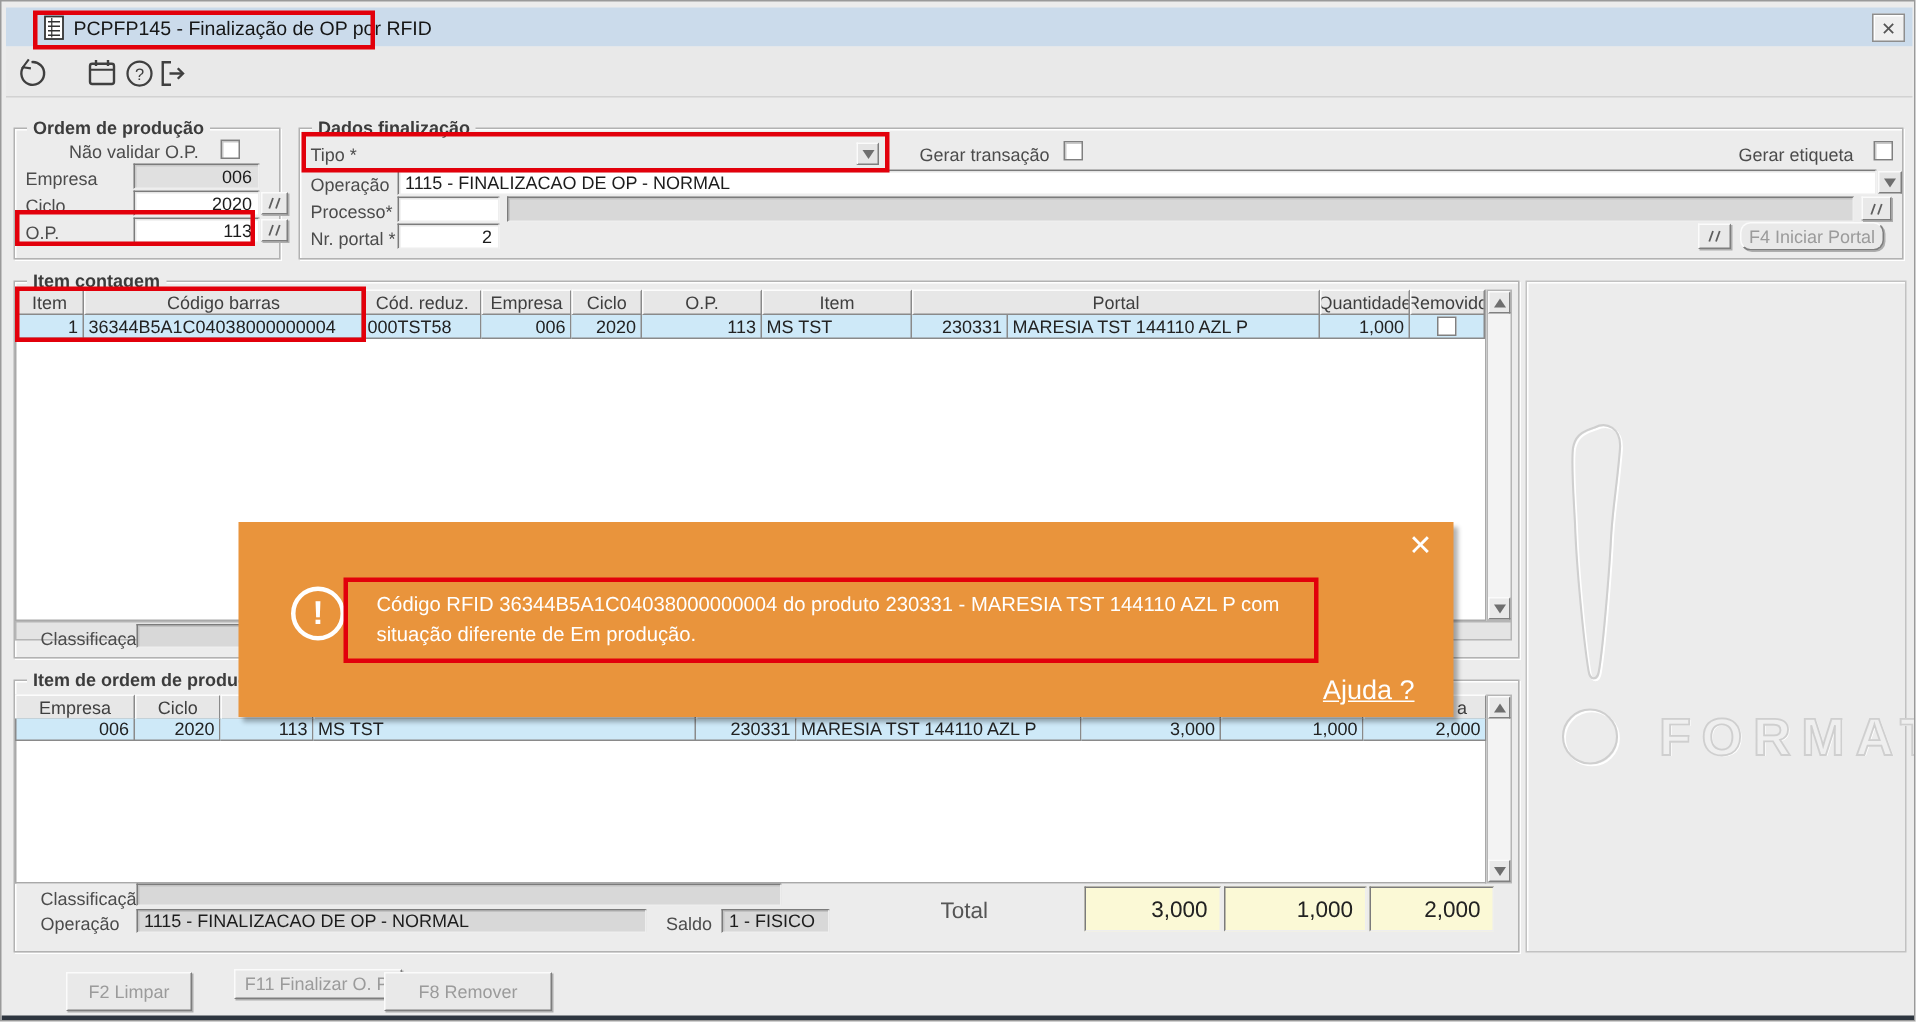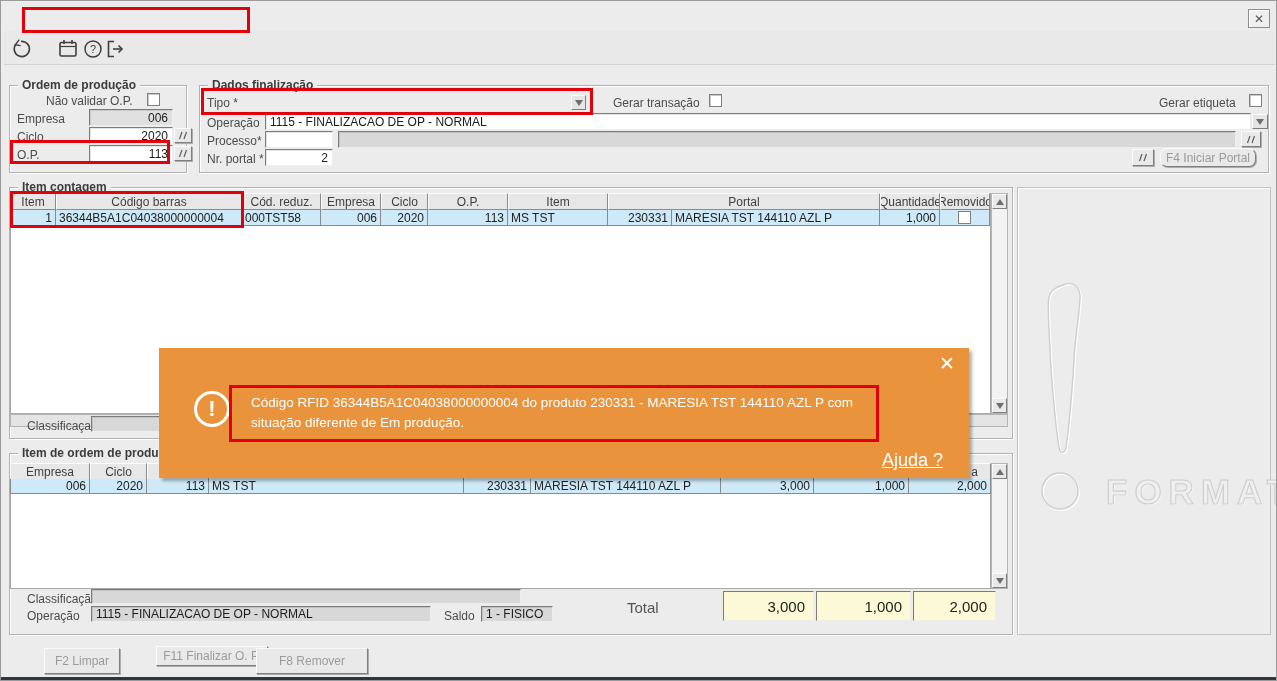--- a/index.html
+++ b/index.html
@@ -71,20 +71,33 @@
   .winclose{position:absolute;left:1247px;top:8px;width:22px;height:19px;background:#efefef;
     border:1px solid #8e8e8e;box-shadow:inset 1px 1px 0 #fff;display:flex;align-items:center;
     justify-content:center;font-size:12px;color:#555;cursor:pointer;}
   .bottombar{position:absolute;left:0;top:676px;width:1277px;height:5px;background:#2e3640;}
 </style>
 </head>
 <body>
 
 <div id="screen">
 
+  <div class="titlebar">
+    <span class="abs" style="left:25px;top:5px;">
+      <svg width="15" height="17" viewBox="0 0 15 17">
+        <rect x="1" y="1" width="12" height="15" fill="#ffffff" stroke="#333" stroke-width="1.2"></rect>
+        <line x1="3" y1="4.5" x2="11" y2="4.5" stroke="#333" stroke-width="1"></line>
+        <line x1="3" y1="7.5" x2="11" y2="7.5" stroke="#333" stroke-width="1"></line>
+        <line x1="3" y1="10.5" x2="11" y2="10.5" stroke="#333" stroke-width="1"></line>
+        <line x1="3" y1="13.5" x2="11" y2="13.5" stroke="#333" stroke-width="1"></line>
+        <line x1="5.5" y1="2" x2="5.5" y2="15" stroke="#333" stroke-width="0.8"></line>
+      </svg>
+    </span>
+    <span class="title-text" style="margin-left:45px;">PCPFP145 - Finalização de OP por RFID</span>
+  </div>
   <div class="winclose">
     <span>✕</span>
   </div>
 
   <div class="toolbar">
     <div class="ticon" style="left:5px;">
       <svg width="22" height="22" viewBox="0 0 22 22" fill="none" stroke="#3f3f3f" stroke-width="1.6">
         <path d="M5.6 6.6 A 7.6 7.6 0 1 0 11 3.4"></path>
         <path d="M9.2 1.6 L5.3 6.8 L10.6 7.6" stroke-width="1.4"></path>
       </svg>
@@ -262,21 +275,21 @@
       <g fill="none">
         <path d="M31 7 C39 3 49 7 48 21 C46 46 43 61 42 81 C41 101 37 151 34 169 C33 176 28 176 27 169 C24 151 19 101 18 71 C17 51 15 26 17 19 C19 11 25 9 31 7 Z" stroke="#ffffff" stroke-width="1.4" transform="translate(1.2,1.2)"></path>
         <path d="M31 7 C39 3 49 7 48 21 C46 46 43 61 42 81 C41 101 37 151 34 169 C33 176 28 176 27 169 C24 151 19 101 18 71 C17 51 15 26 17 19 C19 11 25 9 31 7 Z" stroke="#cfcfcf" stroke-width="1.4"></path>
         <circle cx="28" cy="213" r="18" stroke="#ffffff" stroke-width="1.4" transform="translate(1.2,1.2)"></circle>
         <circle cx="28" cy="213" r="18" stroke="#cfcfcf" stroke-width="1.4"></circle>
       </g>
     </svg>
     <span class="watermark-text" style="left:88px;top:284px;">FORMAT</span>
   </div>
 
-  <div class="abs btn3d" style="left:43px;top:647px;width:76px;height:26px;">F2 Limpar</div>
+  <div class="abs btn3d" style="left:43px;top:647px;width:84px;height:26px;">F2 Limpar</div>
   <div class="abs btn3d" style="left:135px;top:645px;width:112px;height:20px;margin-left:20px;">F11 Finalizar O. P.</div>
   <div class="abs btn3d" style="left:255px;top:647px;width:112px;height:26px;">F8 Remover</div>
   <div class="bottombar"></div>
 
   <div class="redbox" style="left:21px;top:6px;width:228px;height:26px;"></div>
   <div class="redbox" style="left:200px;top:87px;width:392px;height:27px;"></div>
   <div class="redbox" style="left:9px;top:139px;width:160px;height:24px;"></div>
   <div class="redbox" style="left:9px;top:190px;width:234px;height:37px;"></div>
 
   <div class="toast">

